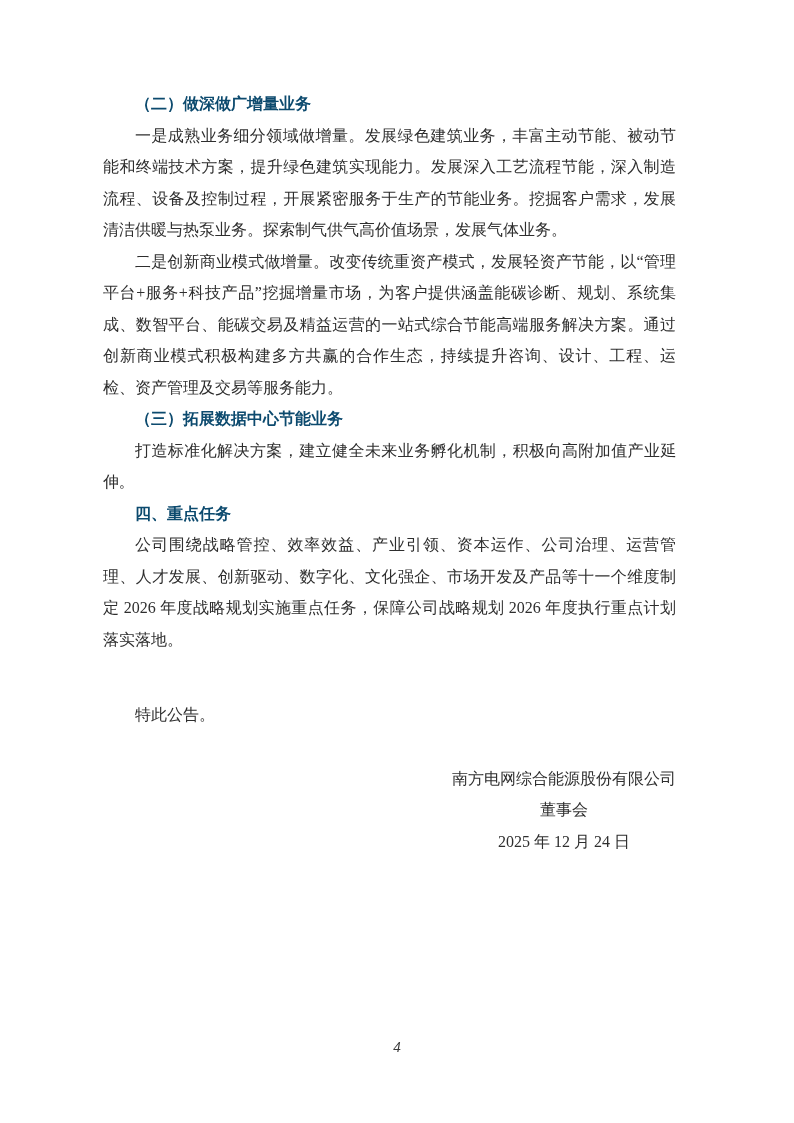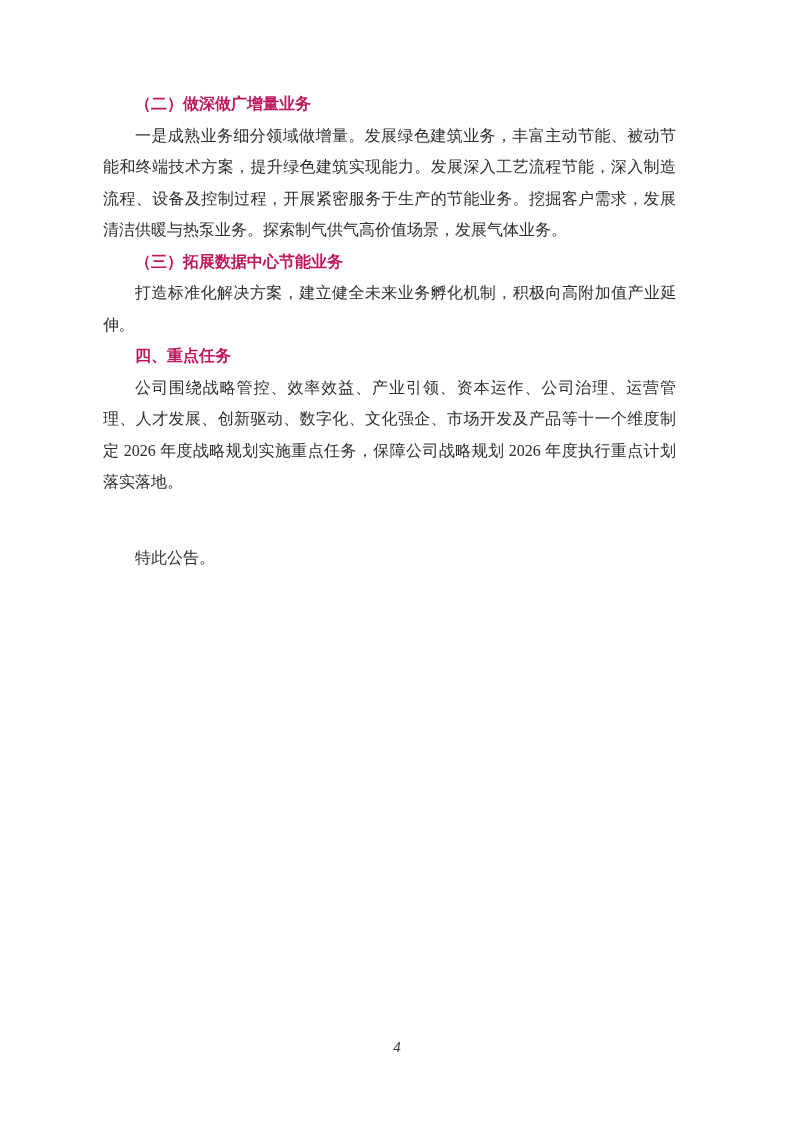--- a/index.html
+++ b/index.html
@@ -36,21 +36,21 @@
     letter-spacing: -0.45px;
   }
   .heading {
     margin: 0;
     font-size: 16px;
     line-height: 31.5px;
     font-weight: 700;
     text-indent: 32px;
     text-align: left;
     font-family: "Liberation Sans", "DejaVu Sans", sans-serif;
-    color: #be185d;
+    color: #0c4a6e;
   }
   .closing {
     margin: 44px 0 0 0;
     text-indent: 32px;
     text-align: left;
   }
   .signature {
     margin: 32px 0 0 auto;
     width: max-content;
     text-align: center;
@@ -74,29 +74,35 @@
 <body>
 
 <div class="page">
   <div class="content">
 
 
     <h3 class="heading">（二）做深做广增量业务</h3>
 
     <p class="para">一是成熟业务细分领域做增量。发展绿色建筑业务，丰富主动节能、被动节能和终端技术方案，提升绿色建筑实现能力。发展深入工艺流程节能，深入制造流程、设备及控制过程，开展紧密服务于生产的节能业务。挖掘客户需求，发展清洁供暖与热泵业务。探索制气供气高价值场景，发展气体业务。</p>
 
+    <p class="para">二是创新商业模式做增量。改变传统重资产模式，发展轻资产节能，以“管理平台+服务+科技产品”挖掘增量市场，为客户提供涵盖能碳诊断、规划、系统集成、数智平台、能碳交易及精益运营的一站式综合节能高端服务解决方案。通过创新商业模式积极构建多方共赢的合作生态，持续提升咨询、设计、工程、运检、资产管理及交易等服务能力。</p>
 
 
     <h3 class="heading">（三）拓展数据中心节能业务</h3>
 
     <p class="para tight">打造标准化解决方案，建立健全未来业务孵化机制，积极向高附加值产业延伸。</p>
 
     <h2 class="heading">四、重点任务</h2>
 
     <p class="para">公司围绕战略管控、效率效益、产业引领、资本运作、公司治理、运营管理、人才发展、创新驱动、数字化、文化强企、市场开发及产品等十一个维度制定 2026 年度战略规划实施重点任务，保障公司战略规划 2026 年度执行重点计划落实落地。</p>
 
     <p class="para closing">特此公告。</p>
 
+    <div class="signature">
+      <div>南方电网综合能源股份有限公司</div>
+      <div>董事会</div>
+      <div>2025 年 12 月 24 日</div>
+    </div>
 
   </div>
 
   <div class="pagenum">4</div>
 </div>
 
 </body></html>

